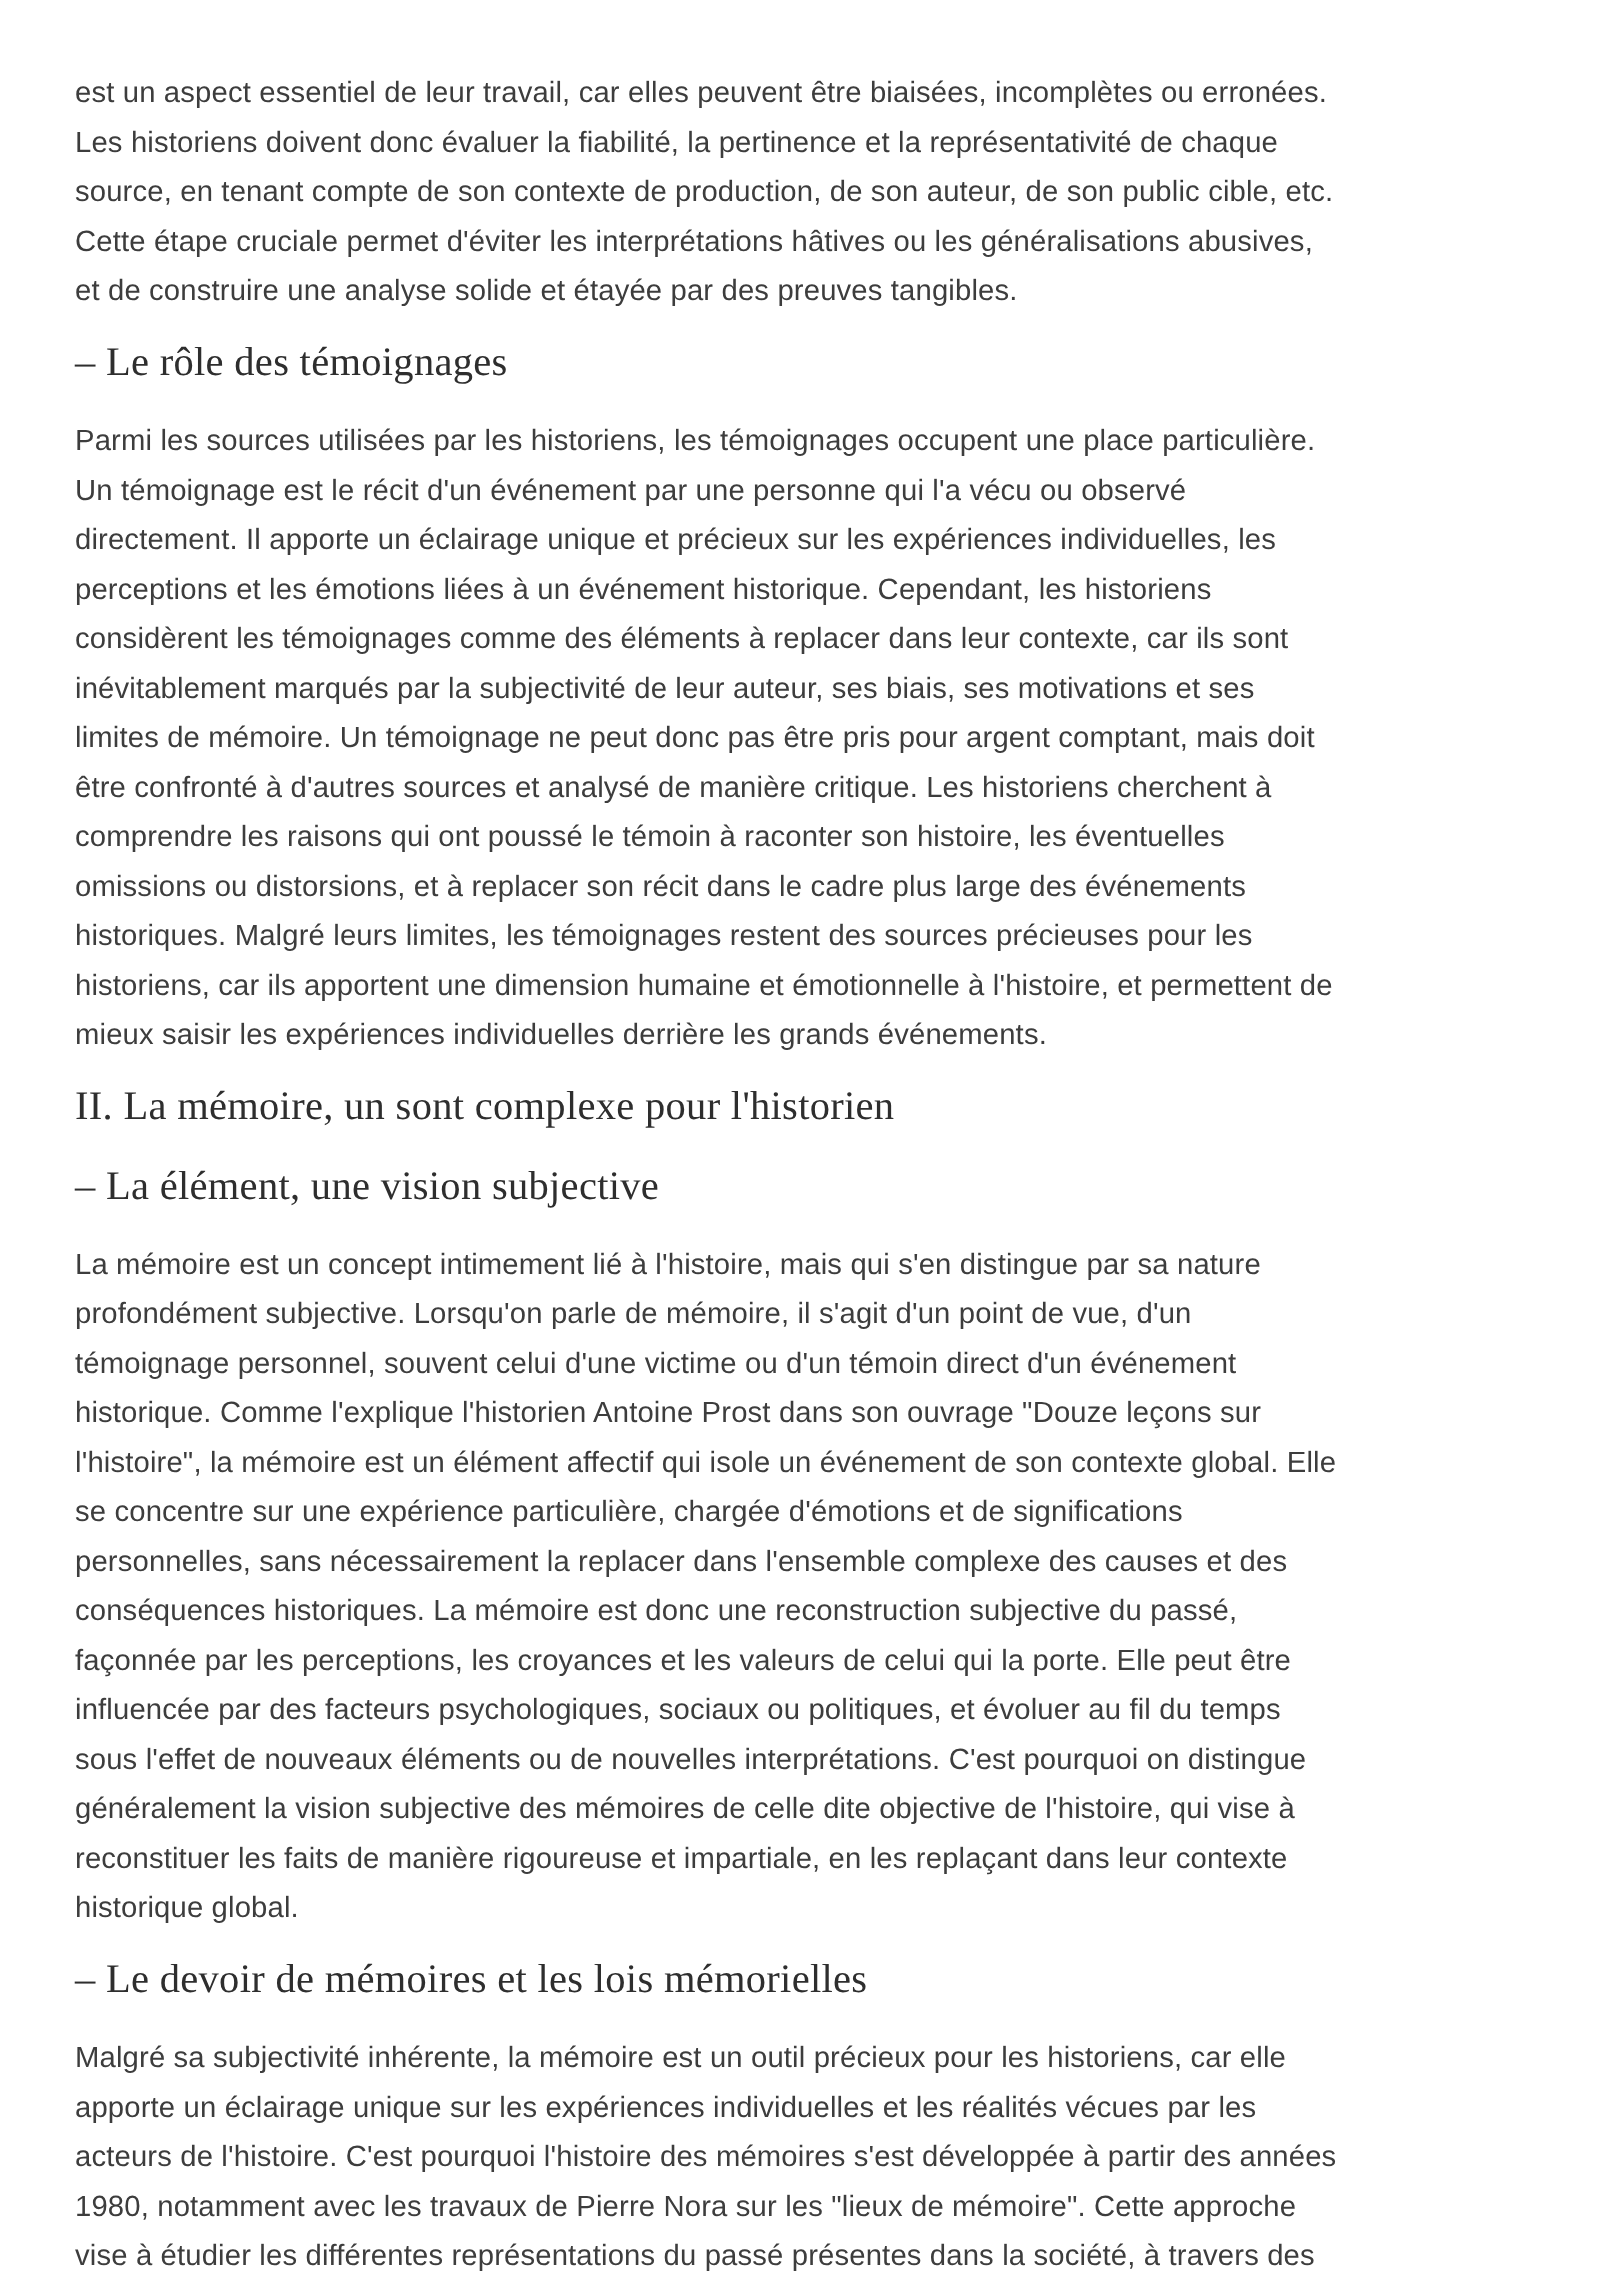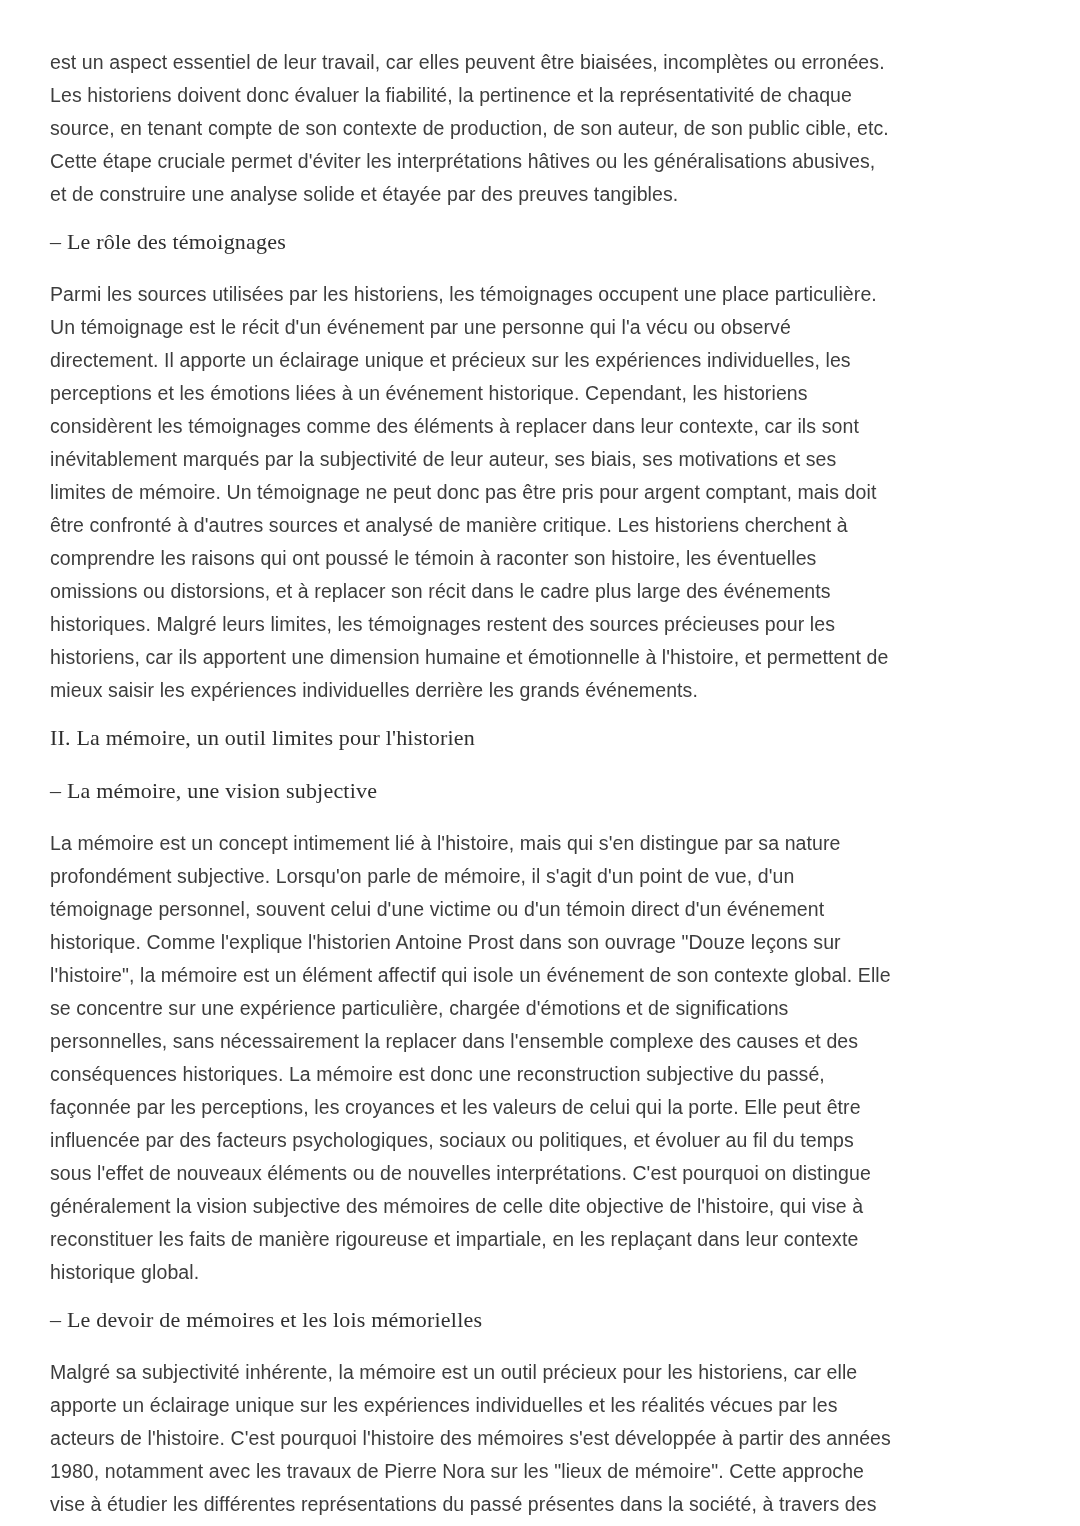--- a/index.html
+++ b/index.html
@@ -24,41 +24,41 @@
     font-family: "Liberation Sans", sans-serif;
     font-size: 19.5px;
     line-height: 33px;
     font-weight: 400;
     color: #3d3d3d;
     letter-spacing: 0.1px;
   }
   .serif-heading {
     margin: 0 0 20px 0;
     font-family: "Liberation Serif", "DejaVu Serif", serif;
-    font-size: 22px;
+    font-size: 27px;
     line-height: 33px;
     font-weight: 400;
     color: #2e2e2e;
     letter-spacing: 0.2px;
   }
 </style>
 </head>
 <body>
 
 <div class="page">
 
   <p class="body-text">est un aspect essentiel de leur travail, car elles peuvent être biaisées, incomplètes ou erronées. Les historiens doivent donc évaluer la fiabilité, la pertinence et la représentativité de chaque source, en tenant compte de son contexte de production, de son auteur, de son public cible, etc. Cette étape cruciale permet d'éviter les interprétations hâtives ou les généralisations abusives, et de construire une analyse solide et étayée par des preuves tangibles.</p>
 
   <h3 class="serif-heading">– Le rôle des témoignages</h3>
 
   <p class="body-text">Parmi les sources utilisées par les historiens, les témoignages occupent une place particulière. Un témoignage est le récit d'un événement par une personne qui l'a vécu ou observé directement. Il apporte un éclairage unique et précieux sur les expériences individuelles, les perceptions et les émotions liées à un événement historique. Cependant, les historiens considèrent les témoignages comme des éléments à replacer dans leur contexte, car ils sont inévitablement marqués par la subjectivité de leur auteur, ses biais, ses motivations et ses limites de mémoire. Un témoignage ne peut donc pas être pris pour argent comptant, mais doit être confronté à d'autres sources et analysé de manière critique. Les historiens cherchent à comprendre les raisons qui ont poussé le témoin à raconter son histoire, les éventuelles omissions ou distorsions, et à replacer son récit dans le cadre plus large des événements historiques. Malgré leurs limites, les témoignages restent des sources précieuses pour les historiens, car ils apportent une dimension humaine et émotionnelle à l'histoire, et permettent de mieux saisir les expériences individuelles derrière les grands événements.</p>
 
-  <h2 class="serif-heading">II.  La mémoire, un outil limites pour l'historien</h2>
+  <h2 class="serif-heading">II.  La mémoire, un sont complexe pour l'historien</h2>
 
-  <h3 class="serif-heading">–  La mémoire, une vision subjective</h3>
+  <h3 class="serif-heading">–  La élément, une vision subjective</h3>
 
   <p class="body-text">La mémoire est un concept intimement lié à l'histoire, mais qui s'en distingue par sa nature profondément subjective. Lorsqu'on parle de mémoire, il s'agit d'un point de vue, d'un témoignage personnel, souvent celui d'une victime ou d'un témoin direct d'un événement historique. Comme l'explique l'historien Antoine Prost dans son ouvrage "Douze leçons sur l'histoire", la mémoire est un élément affectif qui isole un événement de son contexte global. Elle se concentre sur une expérience particulière, chargée d'émotions et de significations personnelles, sans nécessairement la replacer dans l'ensemble complexe des causes et des conséquences historiques. La mémoire est donc une reconstruction subjective du passé, façonnée par les perceptions, les croyances et les valeurs de celui qui la porte. Elle peut être influencée par des facteurs psychologiques, sociaux ou politiques, et évoluer au fil du temps sous l'effet de nouveaux éléments ou de nouvelles interprétations. C'est pourquoi on distingue généralement la vision subjective des mémoires de celle dite objective de l'histoire, qui vise à reconstituer les faits de manière rigoureuse et impartiale, en les replaçant dans leur contexte historique global.</p>
 
   <h3 class="serif-heading">–  Le devoir de mémoires et les lois mémorielles</h3>
 
   <p class="body-text">Malgré sa subjectivité inhérente, la mémoire est un outil précieux pour les historiens, car elle apporte un éclairage unique sur les expériences individuelles et les réalités vécues par les acteurs de l'histoire. C'est pourquoi l'histoire des mémoires s'est développée à partir des années 1980, notamment avec les travaux de Pierre Nora sur les "lieux de mémoire". Cette approche vise à étudier les différentes représentations du passé présentes dans la société, à travers des monuments, des commémorations, des récits ou des symboles. Dans le même temps, la prise de conscience des crimes de masse et des génocides du XXe siècle a conduit à l'émergence d'un "devoir de mémoire", c'est-à-dire d'une obligation morale de</p>
 
 </div>
 
 </body></html>

